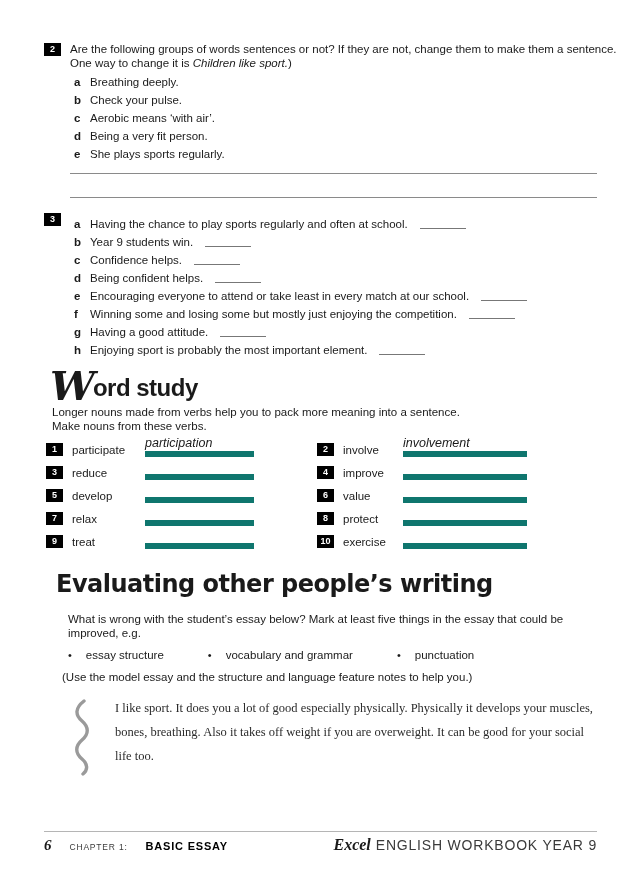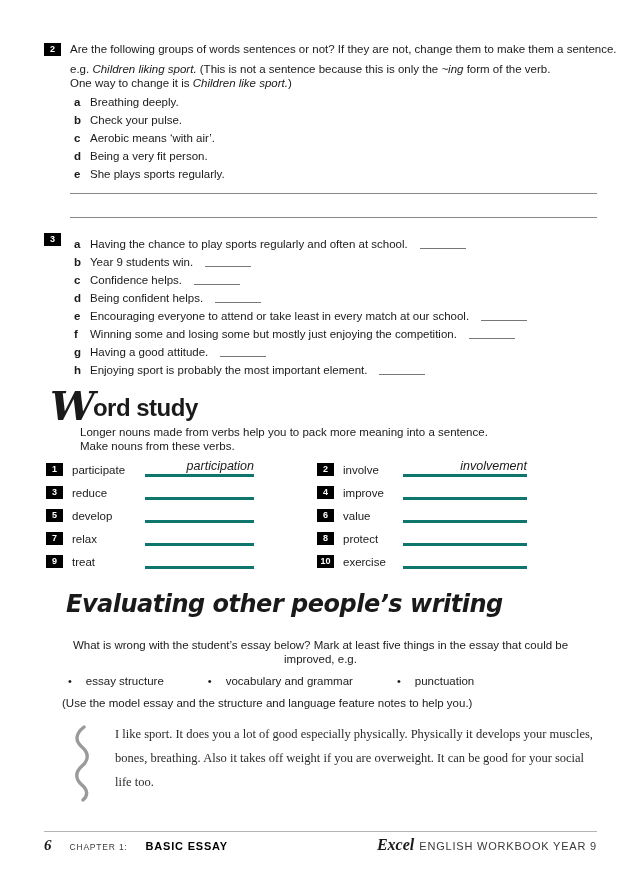--- a/index.html
+++ b/index.html
@@ -28,37 +28,37 @@
 
   .ex3{margin-top:13px;}
 
   
   .ws{margin-top:8px;}
   .ws-title{margin-left:6px;height:34px;white-space:nowrap;}
   .ws-initial{font-family:"DejaVu Serif",serif;font-style:italic;font-weight:bold;
               font-size:40px;line-height:34px;letter-spacing:-2px;vertical-align:-4px;}
   .ws-rest{font-family:"Liberation Sans",sans-serif;font-weight:bold;font-size:24px;
            letter-spacing:-0.5px;line-height:34px;}
-  .ws-intro{margin-left:36px;margin-top:2px;line-height:14px;}
+  .ws-intro{margin-left:8px;margin-top:2px;line-height:14px;}
   .ws-grid{display:flex;margin-top:8px;margin-left:2px;}
   .ws-col{width:208px;}
   .ws-col-right{width:210px;margin-left:63px;}
   .ws-row{display:flex;align-items:flex-end;height:16px;margin-bottom:7px;}
   .ws-row .numbox{margin-bottom:1px;margin-top:0;}
   .ws-verb{margin-left:9px;line-height:14px;flex:0 0 auto;}
   .ws-col-left .ws-verb{width:73px;}
   .ws-col-right .ws-verb{width:60px;}
-  .ws-line{flex:1;border-bottom:3px solid #0f766e;text-align:right;}
+  .ws-line{flex:1;border-bottom:6px solid #0f766e;text-align:left;}
   .ws-answer{font-style:italic;font-size:12.5px;line-height:15px;}
 
   
   .eval{margin-top:12px;}
-  .eval-title{margin-left:22px;font-family:"DejaVu Sans",sans-serif;font-style:italic;
+  .eval-title{margin-left:12px;font-family:"DejaVu Sans",sans-serif;
               font-weight:bold;font-size:24px;line-height:32px;letter-spacing:-0.5px;}
-  .eval-prompt{margin-left:24px;margin-top:18px;line-height:14px;max-width:505px;text-align:center;}
+  .eval-prompt{margin-left:24px;margin-top:12px;line-height:14px;max-width:505px;}
   .bullets{display:flex;margin-left:24px;margin-top:8px;line-height:14px;}
   .bullet{display:flex;}
   .bullet + .bullet{margin-left:44px;}
   .b-dot{margin-right:14px;font-size:11px;}
   .eval-note{margin-left:18px;margin-top:8px;line-height:14px;}
 
   
   .quote{position:relative;margin-top:12px;margin-left:0;padding-left:71px;}
   .squiggle{position:absolute;left:27px;top:2px;}
   .quote-text{font-family:"Liberation Serif",serif;font-size:12.5px;line-height:24px;
@@ -67,33 +67,32 @@
   
   .footer{position:absolute;left:44px;right:43px;top:831px;border-top:1px solid #b5b5b5;
           padding-top:4px;display:flex;justify-content:space-between;align-items:baseline;}
   .f-left,.f-right{display:flex;align-items:baseline;}
   .pg-num{font-family:"Liberation Serif",serif;font-weight:bold;font-style:italic;
           font-size:15px;margin-right:18px;}
   .chap-label{font-size:8.5px;letter-spacing:0.8px;color:#3a3a3a;}
   .chap-title{font-size:11px;letter-spacing:0.8px;font-weight:bold;margin-left:18px;color:#000;}
   .brand{font-family:"Liberation Serif",serif;font-weight:bold;font-style:italic;
          font-size:16px;margin-right:5px;}
-  .book-title{font-size:11px;letter-spacing:0.8px;color:#3a3a3a;}
+  .book-title{font-size:14px;letter-spacing:0.8px;color:#3a3a3a;}
 </style>
 </head>
 <body>
 
 <div class="page">
   <div class="content">
 
     <div class="exercise">
       <span class="numbox">2</span>
       <div class="ex-body">
         <div class="prompt nowrap">Are the following groups of words sentences or not? If they are not, change them to make them a sentence.</div>
-        <div class="eg"><span>e.g. </span><span class="it">Children liking sport.</span><span> (This is not a sentence because this is only the </span><span class="it">~ing</span><span> form of the verb.</span></div>
         <div class="eg" style="margin-top:0;"><span>One way to change it is </span><span class="it">Children like sport.</span><span>)</span></div>
         <div class="items">
           <div class="item">
               <span class="item-letter">a</span>
               <span class="item-text">Breathing deeply.</span>
             </div>
           <div class="item">
               <span class="item-letter">b</span>
               <span class="item-text">Check your pulse.</span>
             </div>

